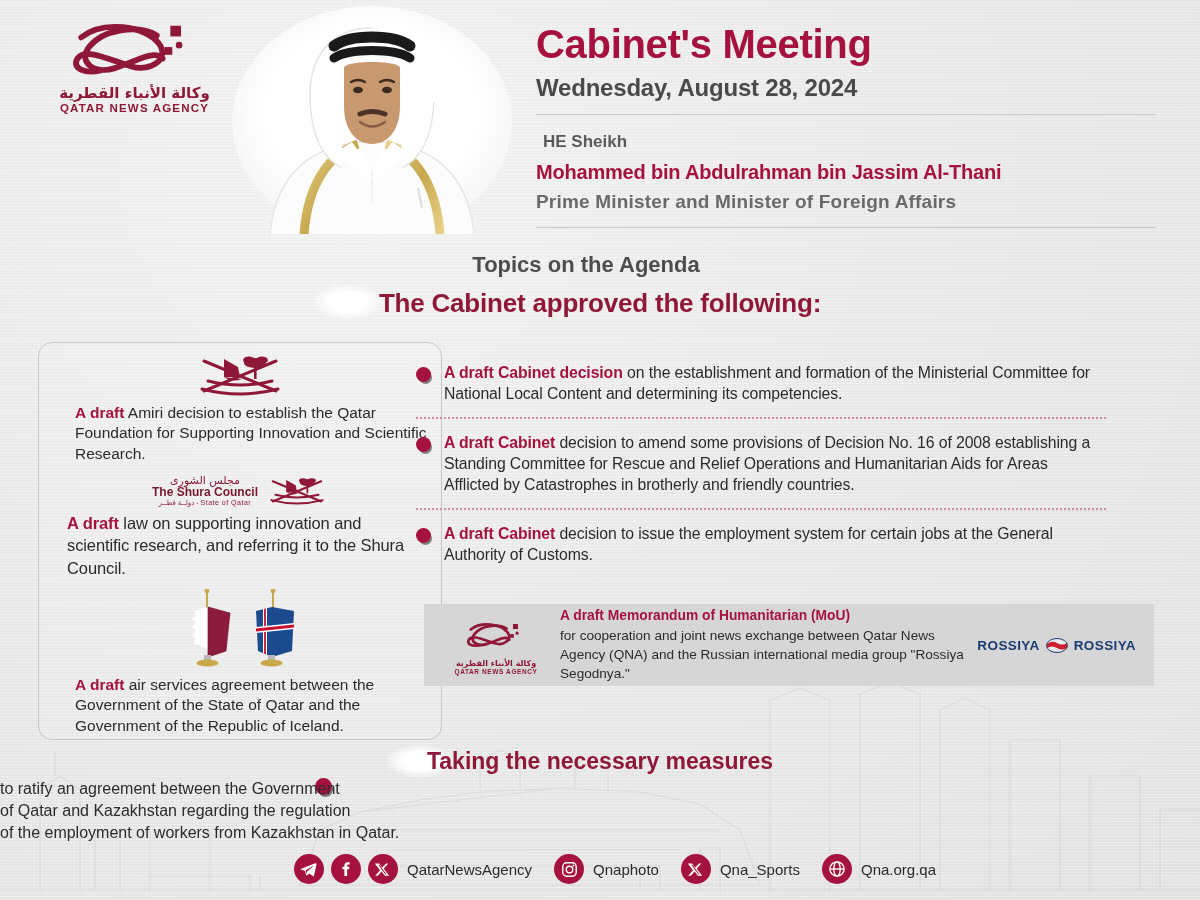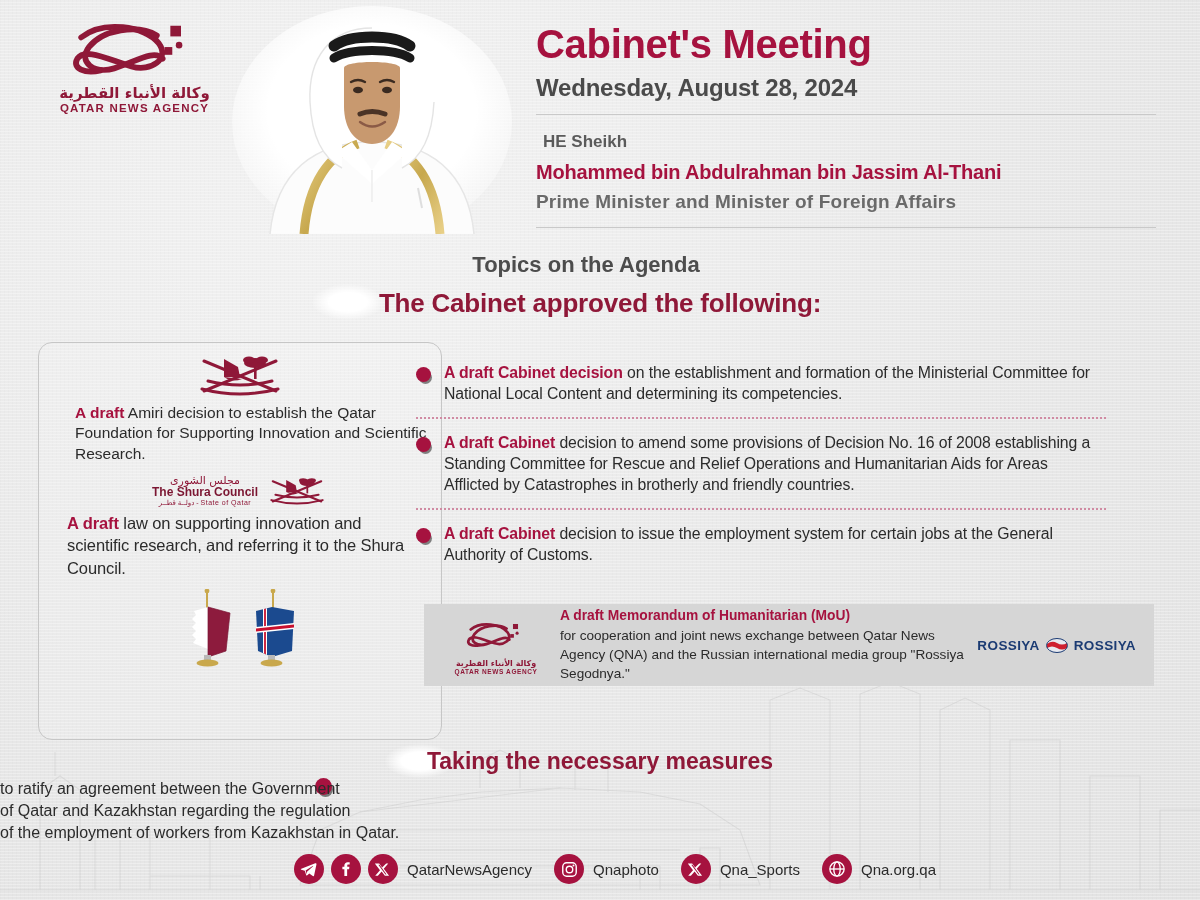--- a/index.html
+++ b/index.html
@@ -326,20 +326,23 @@
         <path d="M26 18 L48 22 L46 62 L26 68 Z" fill="#1b4a8f"></path>
         <path d="M26 18 L10 22 L12 62 L26 68 Z" fill="#1b4a8f"></path>
         <path d="M17 20 L21 19.2 L21 66 L17 64 Z" fill="#ffffff"></path>
         <path d="M18.1 20 L19.9 19.6 L19.9 65.4 L18.1 64.6 Z" fill="#c8102e"></path>
         <path d="M10 38 L48 34 L48 40 L10 44 Z" fill="#ffffff"></path>
         <path d="M10 39.6 L48 35.6 L48 38.4 L10 42.4 Z" fill="#c8102e"></path>
         <rect x="22" y="66" width="7" height="7" fill="#b9b9b9"></rect>
         <ellipse cx="25.5" cy="74" rx="11" ry="3.6" fill="#c9a84c"></ellipse>
       </svg>
     </div>
+    <p class="lc-text" style="padding-left:22px;margin-top:8px;">
+      <b>A draft</b><span> air services agreement between the Government of the State of Qatar and the Government of the Republic of Iceland.</span>
+    </p>
   </div>
 
   <div class="bullets">
 
     <div class="bullet">
       <span class="dot"></span>
       <div class="btxt">
         <b>A draft Cabinet decision</b><span> on the establishment and formation of the Ministerial Committee for National Local Content and determining its competencies.</span>
       </div>
     </div>

